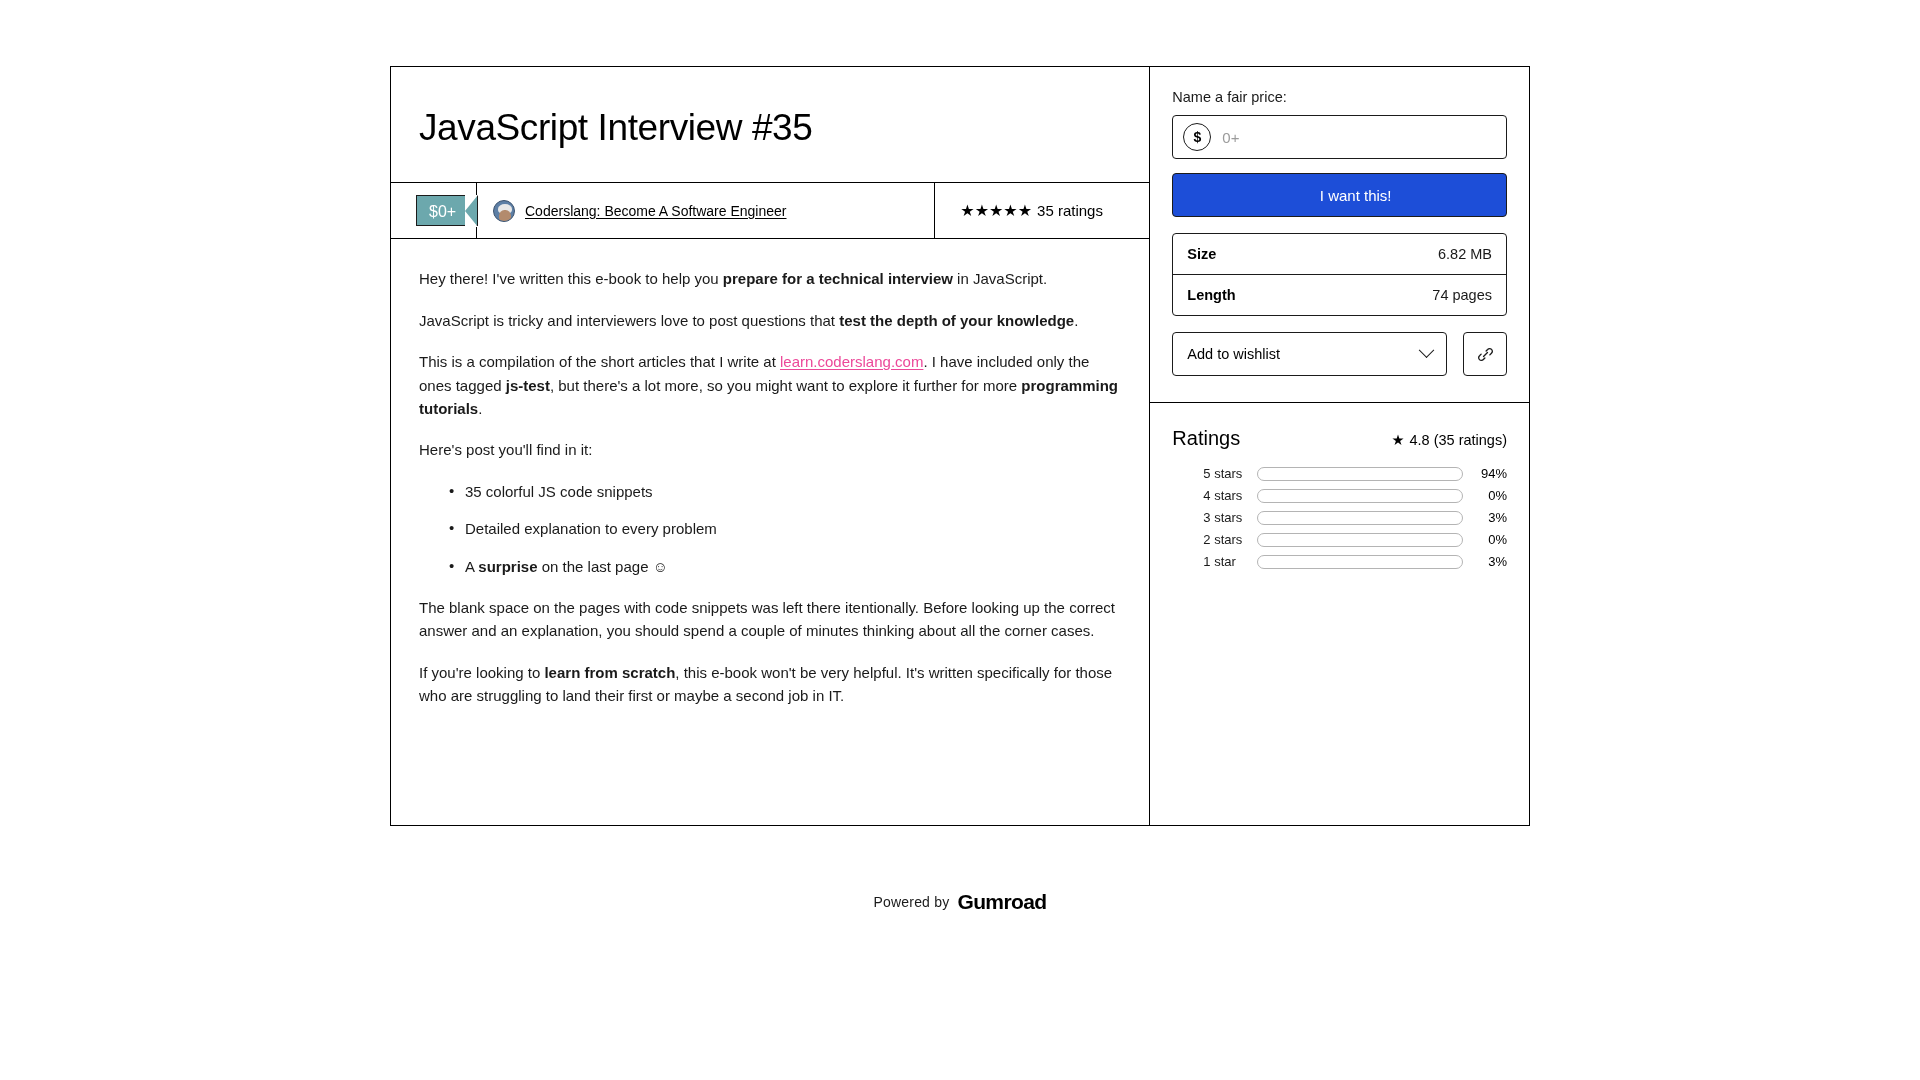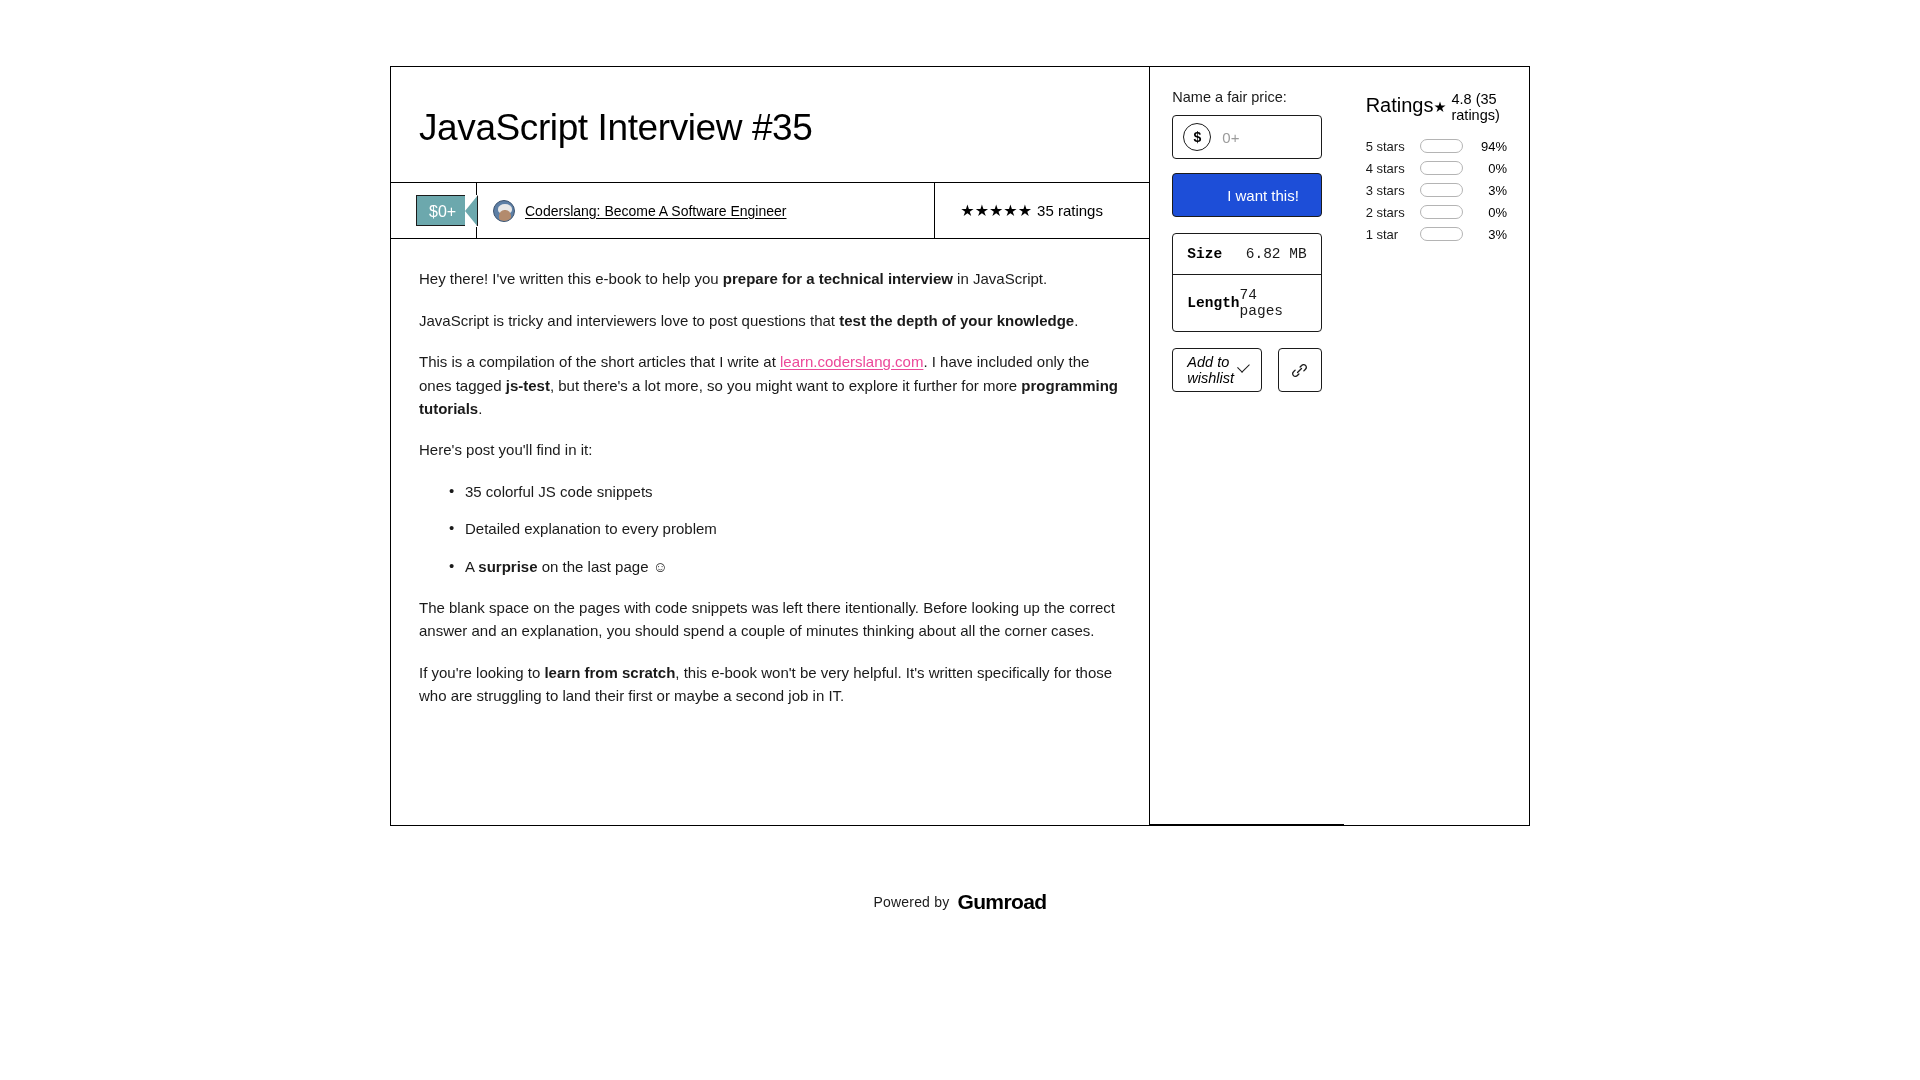--- a/index.html
+++ b/index.html
@@ -21,21 +21,21 @@
     border: 1px solid #000;
     background: #fff;
   }
   .left-col {
     width: 760px;
     border-right: 1px solid #000;
     display: flex; flex-direction: column;
   }
   .right-col {
     width: 379px;
-    display: flex; flex-direction: row;
+    display: flex; flex-direction: column;
   }
 
   
   .title-block {
     padding: 40px 28px 34px 28px;
     border-bottom: 1px solid #000;
   }
   .product-title {
     font-size: 37px;
     line-height: 1.12;
@@ -175,32 +175,31 @@
     cursor: pointer;
     display: flex; align-items: center; justify-content: center;
     margin-bottom: 16px;
     padding-left: 32px;
   }
   .attr-table {
     border: 1px solid #1b1b1b;
     border-radius: 4px;
     margin-bottom: 16px;
     overflow: hidden;
-    font-family: Liberation Mono, monospace;
   }
   .attr-row {
     display: flex; justify-content: space-between; align-items: center;
     padding: 12px 14px;
     font-size: 14.5px;
   }
   .attr-row + .attr-row { border-top: 1px solid #1b1b1b; }
   .attr-key { font-weight: 700; }
   .attr-val { color: #1a1a1a; }
 
-  .wishlist-row { display: flex; gap: 16px; font-style: italic; }
+  .wishlist-row { display: flex; gap: 16px; }
   .wishlist-select {
     flex: 1;
     height: 44px;
     border: 1px solid #1b1b1b;
     border-radius: 4px;
     display: flex; align-items: center; justify-content: space-between;
     padding: 0 14px;
     font-size: 14.5px;
     background: #fff;
     cursor: pointer;
@@ -221,23 +220,24 @@
 
   
   .ratings-panel { padding: 24px 22px 22px 22px; }
   .ratings-head {
     display: flex; align-items: baseline; justify-content: space-between;
     margin-bottom: 16px;
   }
   .ratings-title { font-size: 20px; font-weight: 400; }
   .ratings-summary { font-size: 14.5px; display: flex; align-items: center; gap: 5px; }
   .rating-row {
-    display: flex; align-items: flex-start;
+    display: flex; align-items: flex-end;
     margin-bottom: 7px;
     font-size: 13px;
+    margin-left: 31px;
   }
   .rating-label { width: 54px; color: #1a1a1a; }
   .rating-track {
     flex: 1;
     height: 14px;
     border: 1px solid #b4b4b4;
     border-radius: 7px;
     overflow: hidden;
     background: #fff;
   }

